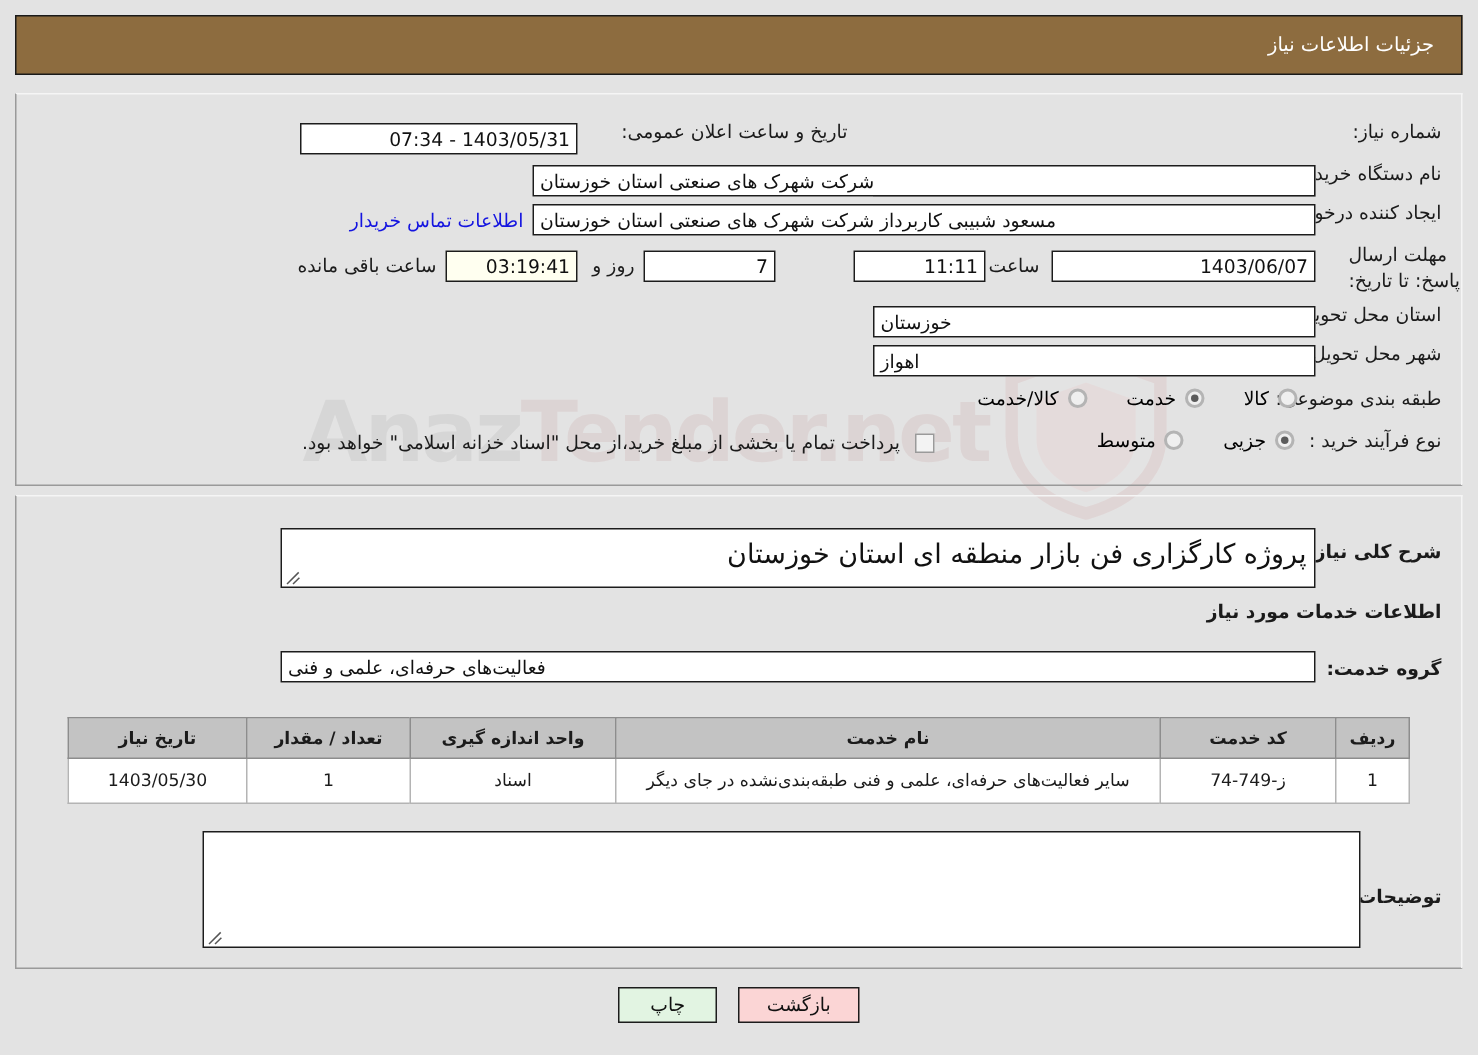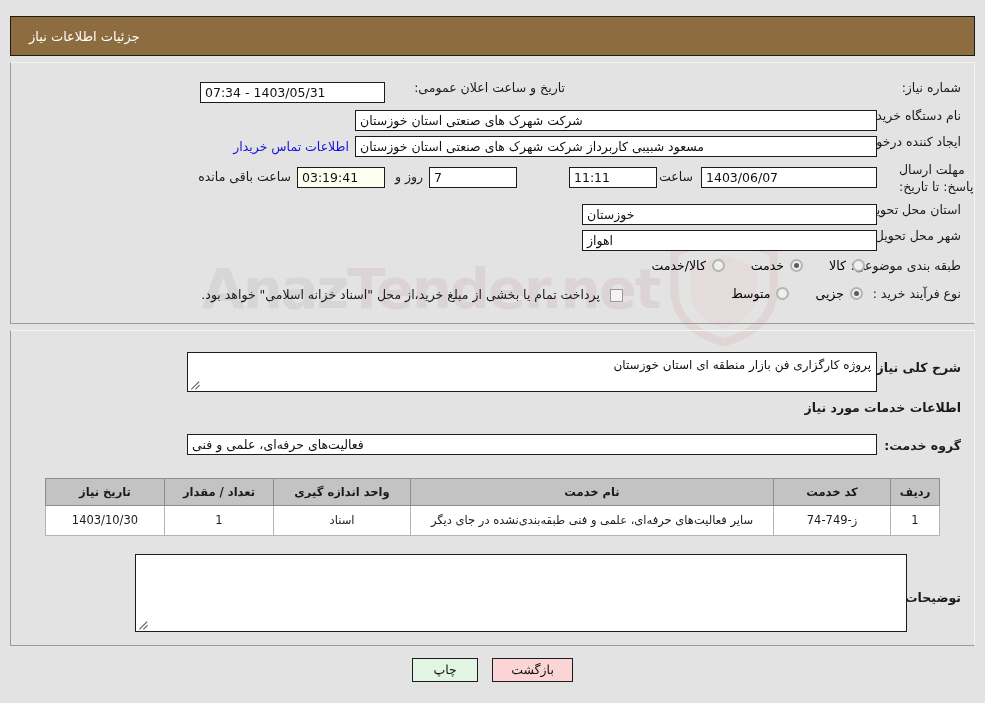--- a/index.html
+++ b/index.html
@@ -44,28 +44,28 @@
     letter-spacing: -2px;
     color: #b9b9b9;
     direction: ltr;
     white-space: nowrap;
   }
   .wm-text .net { color: #cfb3b3; }
 
   
   .page-header {
     position: absolute;
-    top: 16px; right: 10px; left: 10px;
+    top: 10px; right: 10px; left: 10px;
     height: 40px;
     background: #8d6c3f;
     border: 1px solid #1a1a1a;
     box-sizing: border-box;
     display: flex;
     align-items: center;
-    justify-content: flex-end;
+    justify-content: flex-start;
     padding: 0 18px;
     z-index: 3;
   }
   .page-header .title {
     color: #ffffff;
     font-size: 13px;
   }
 
   
   .panel {
@@ -102,21 +102,21 @@
     box-sizing: border-box;
     height: 21px;
     line-height: 19px;
     font-size: 12.5px;
     padding: 0 4px;
     color: #111;
     overflow: hidden;
     text-overflow: clip;
     white-space: nowrap;
   }
-  .fld.center { text-align: left; }
+  .fld.center { text-align: right; }
   .fld.right  { text-align: left; }
   .fld.ivory  { background: #fffff0; }
 
   .linkish {
     color: #1414e0;
     font-size: 12.5px;
     cursor: pointer;
   }
 
   
@@ -152,21 +152,21 @@
     background: #f3f3f3;
     box-sizing: border-box;
     vertical-align: middle;
   }
 
   
   .ta {
     background: #fff;
     border: 1px solid #1c1c1c;
     box-sizing: border-box;
-    font-size: 12px;
+    font-size: 18px;
     color: #111;
     padding: 3px 5px;
     position: relative;
     overflow: hidden;
     line-height: 1.5;
   }
   .ta .grip {
     position: absolute;
     left: 3px; bottom: 1px;
     width: 10px; height: 10px;
@@ -344,21 +344,21 @@
       <th style="width:110px;">تاریخ نیاز</th>
     </tr>
   </thead>
   <tbody>
     <tr>
       <td>1</td>
       <td>ز-749-74</td>
       <td>سایر فعالیت‌های حرفه‌ای، علمی و فنی طبقه‌بندی‌نشده در جای دیگر</td>
       <td>اسناد</td>
       <td>1</td>
-      <td>1403/10/30</td>
+      <td>1403/05/30</td>
     </tr>
   </tbody>
 </table>
 
 <span class="lbl lbl-b" style="position:absolute; top:590px; right:24px; z-index:4;">توضیحات خریدار:</span>
 <div class="ta" style="position:absolute; top:554px; right:78px; width:772px; height:78px; z-index:4;">
   <span></span>
   <span class="grip">
     <i style="width:11px; left:0; top:9px;"></i>
     <i style="width:6px; left:4px; top:9px;"></i>

